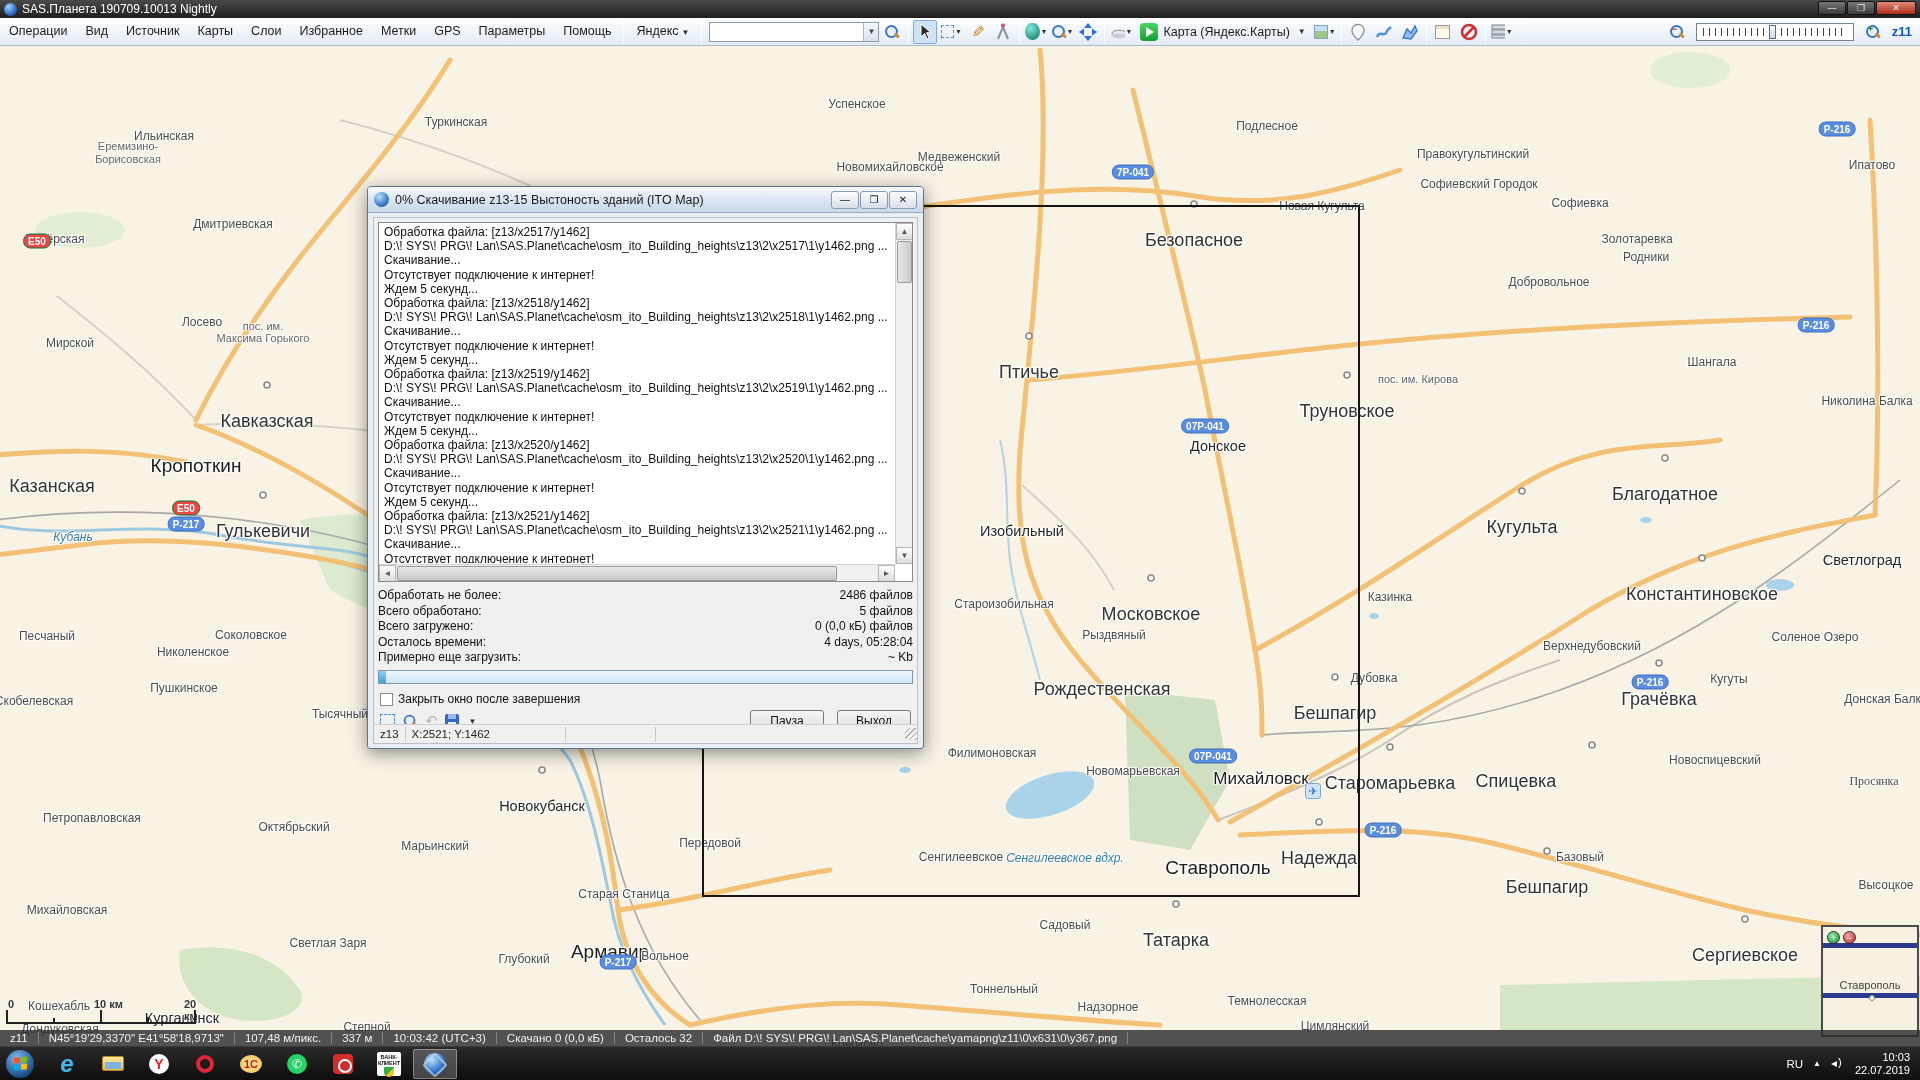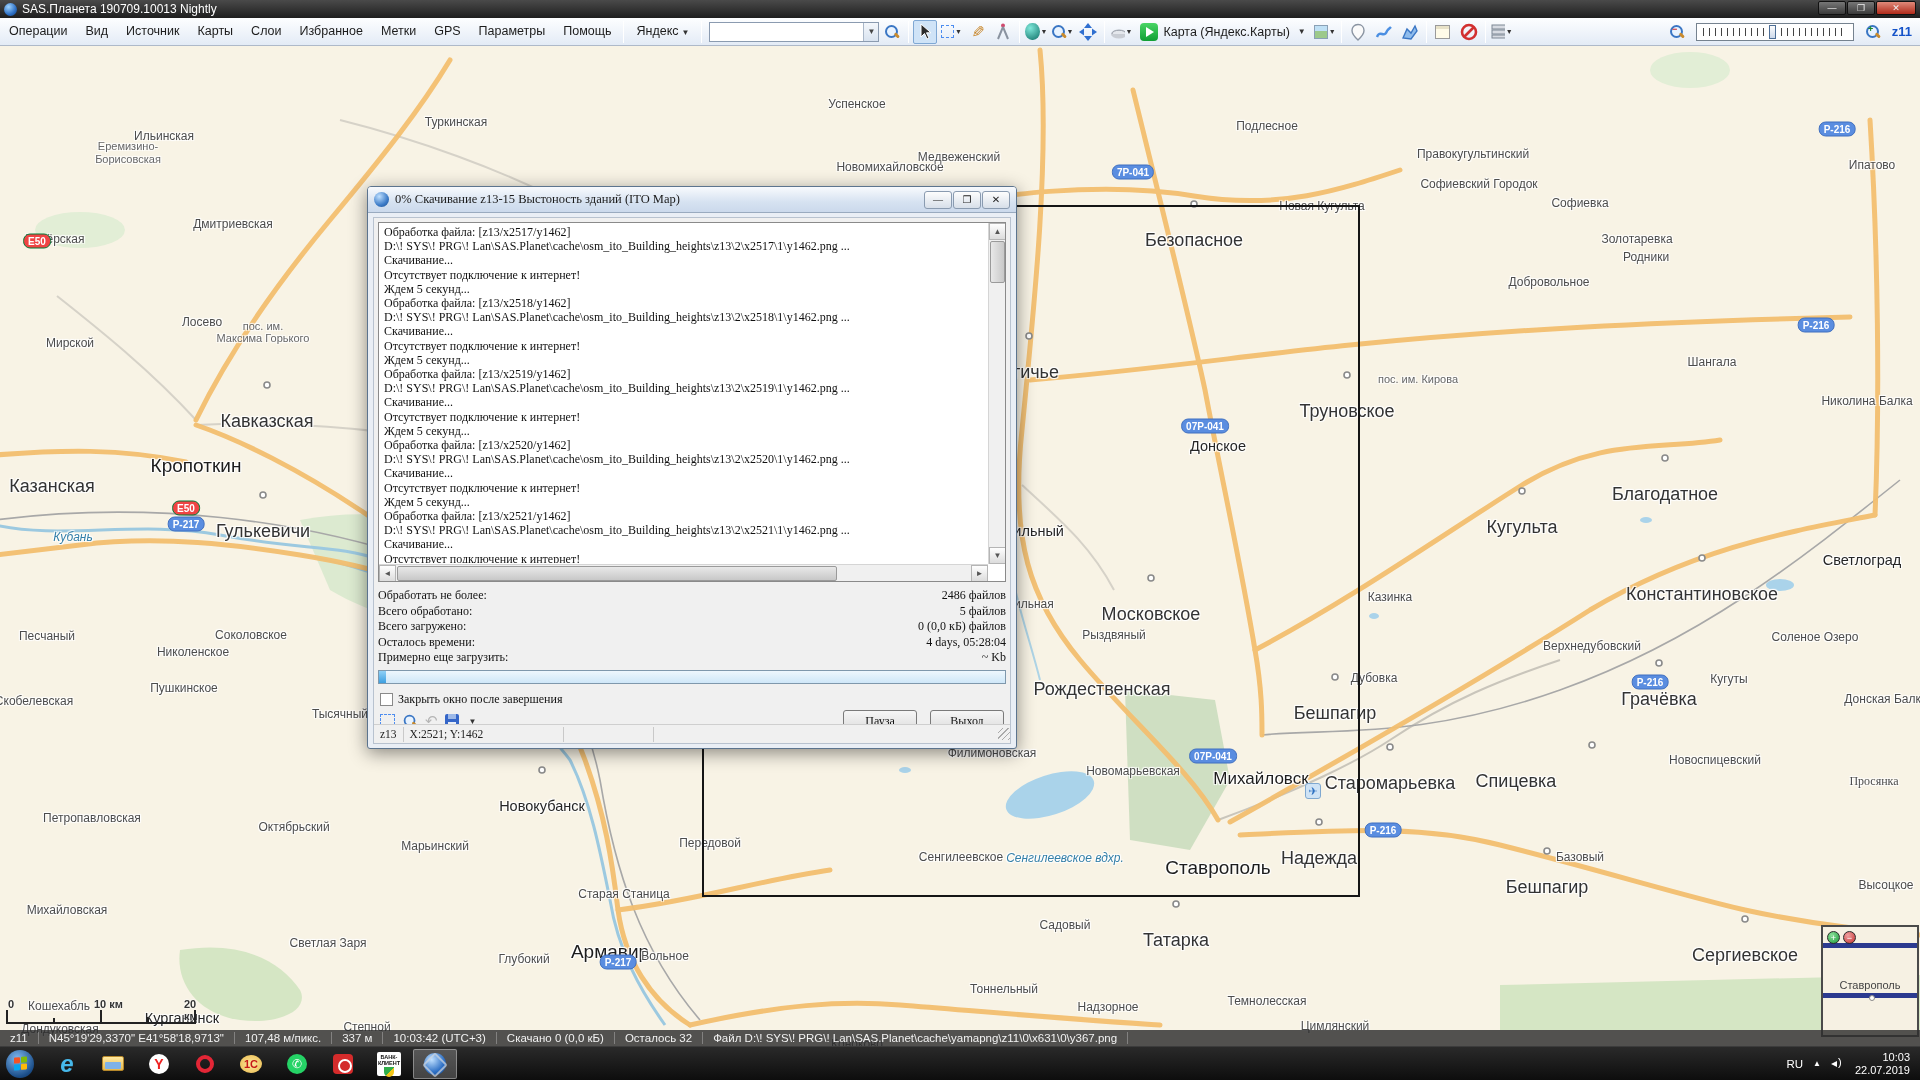--- a/index.html
+++ b/index.html
@@ -56,21 +56,21 @@
   .scalebar .num{position:absolute;top:-2px;font-size:11px;font-weight:bold;color:#333;text-shadow:0 0 2px #fff,0 0 2px #fff;}
   
   .minimap{position:absolute;left:1821px;top:925px;width:98px;height:112px;background:#f6f1e3;border:2px solid #4a4a4a;z-index:5;}
   .minimap .bar{position:absolute;left:0;width:100%;height:5px;background:#2b3a8f;}
   .minimap .mbtn{position:absolute;top:4px;width:13px;height:13px;border-radius:50%;color:#fff;font-size:9px;line-height:12px;text-align:center;border:1px solid #2b2b2b;}
   .minimap .plus{left:4px;background:radial-gradient(circle at 35% 30%,#8be09a,#1d9a3a);}
   .minimap .minus{left:20px;background:radial-gradient(circle at 35% 30%,#f0a0a0,#c23030);}
   .minimap .mlbl{position:absolute;left:50%;top:58px;transform:translate(-50%,-50%);font-size:11px;color:#444;white-space:nowrap;}
   .minimap .dot{position:absolute;left:46px;top:68px;width:6px;height:6px;border:1.5px solid #8a8a8a;border-radius:50%;background:#fff;}
   
-  .dialog{position:absolute;left:367px;top:186px;width:650px;height:563px;background:#e9eef5;border:1px solid #5f7causa;border:1px solid #5c748e;border-radius:4px 4px 3px 3px;box-shadow:0 4px 18px rgba(0,0,0,.45);z-index:20;font-family:Liberation Serif, serif;}
+  .dialog{position:absolute;left:367px;top:186px;width:557px;height:563px;background:#e9eef5;border:1px solid #5f7causa;border:1px solid #5c748e;border-radius:4px 4px 3px 3px;box-shadow:0 4px 18px rgba(0,0,0,.45);z-index:20;}
   .dlg-title{height:26px;background:linear-gradient(#f8fafd,#d6e2f1 60%,#cbd9ec);border-bottom:1px solid #99aabf;border-radius:3px 3px 0 0;display:flex;align-items:center;font-size:12.5px;color:#1a1a1a;padding-left:6px;}
   .dlg-title .dicon{width:15px;height:15px;border-radius:50%;background:radial-gradient(circle at 35% 30%,#bfe0ff,#3d7cc8 60%,#1b4c8c);margin-right:6px;}
   .dlg-btns{margin-left:auto;display:flex;gap:1px;padding-right:6px;}
   .dlg-btn{width:28px;height:18px;border:1px solid #8a9bb0;border-radius:3px;background:linear-gradient(#fdfdfd,#d7dfe9);font-size:10px;line-height:16px;text-align:center;color:#222;}
   .dlg-body{position:absolute;left:5px;right:5px;top:30px;bottom:4px;background:#f0f0f0;border:1px solid #b8c2cf;}
   .logbox{position:absolute;left:4px;top:4px;right:4px;height:360px;background:#fff;border:1px solid #8a8a8a;overflow:hidden;}
   .loglines{position:absolute;left:5px;top:2px;right:22px;font-size:12px;line-height:14.2px;color:#111;white-space:nowrap;overflow:hidden;height:338px;}
   .vscroll{position:absolute;right:0;top:0;bottom:17px;width:17px;background:#f0f0f0;border-left:1px solid #d5d5d5;}
   .hscroll{position:absolute;left:0;right:17px;bottom:0;height:17px;background:#f0f0f0;border-top:1px solid #d5d5d5;}
   .sbtn{position:absolute;width:17px;height:17px;background:linear-gradient(#fefefe,#dcdcdc);border:1px solid #b5b5b5;color:#555;font-size:8px;text-align:center;line-height:15px;}

